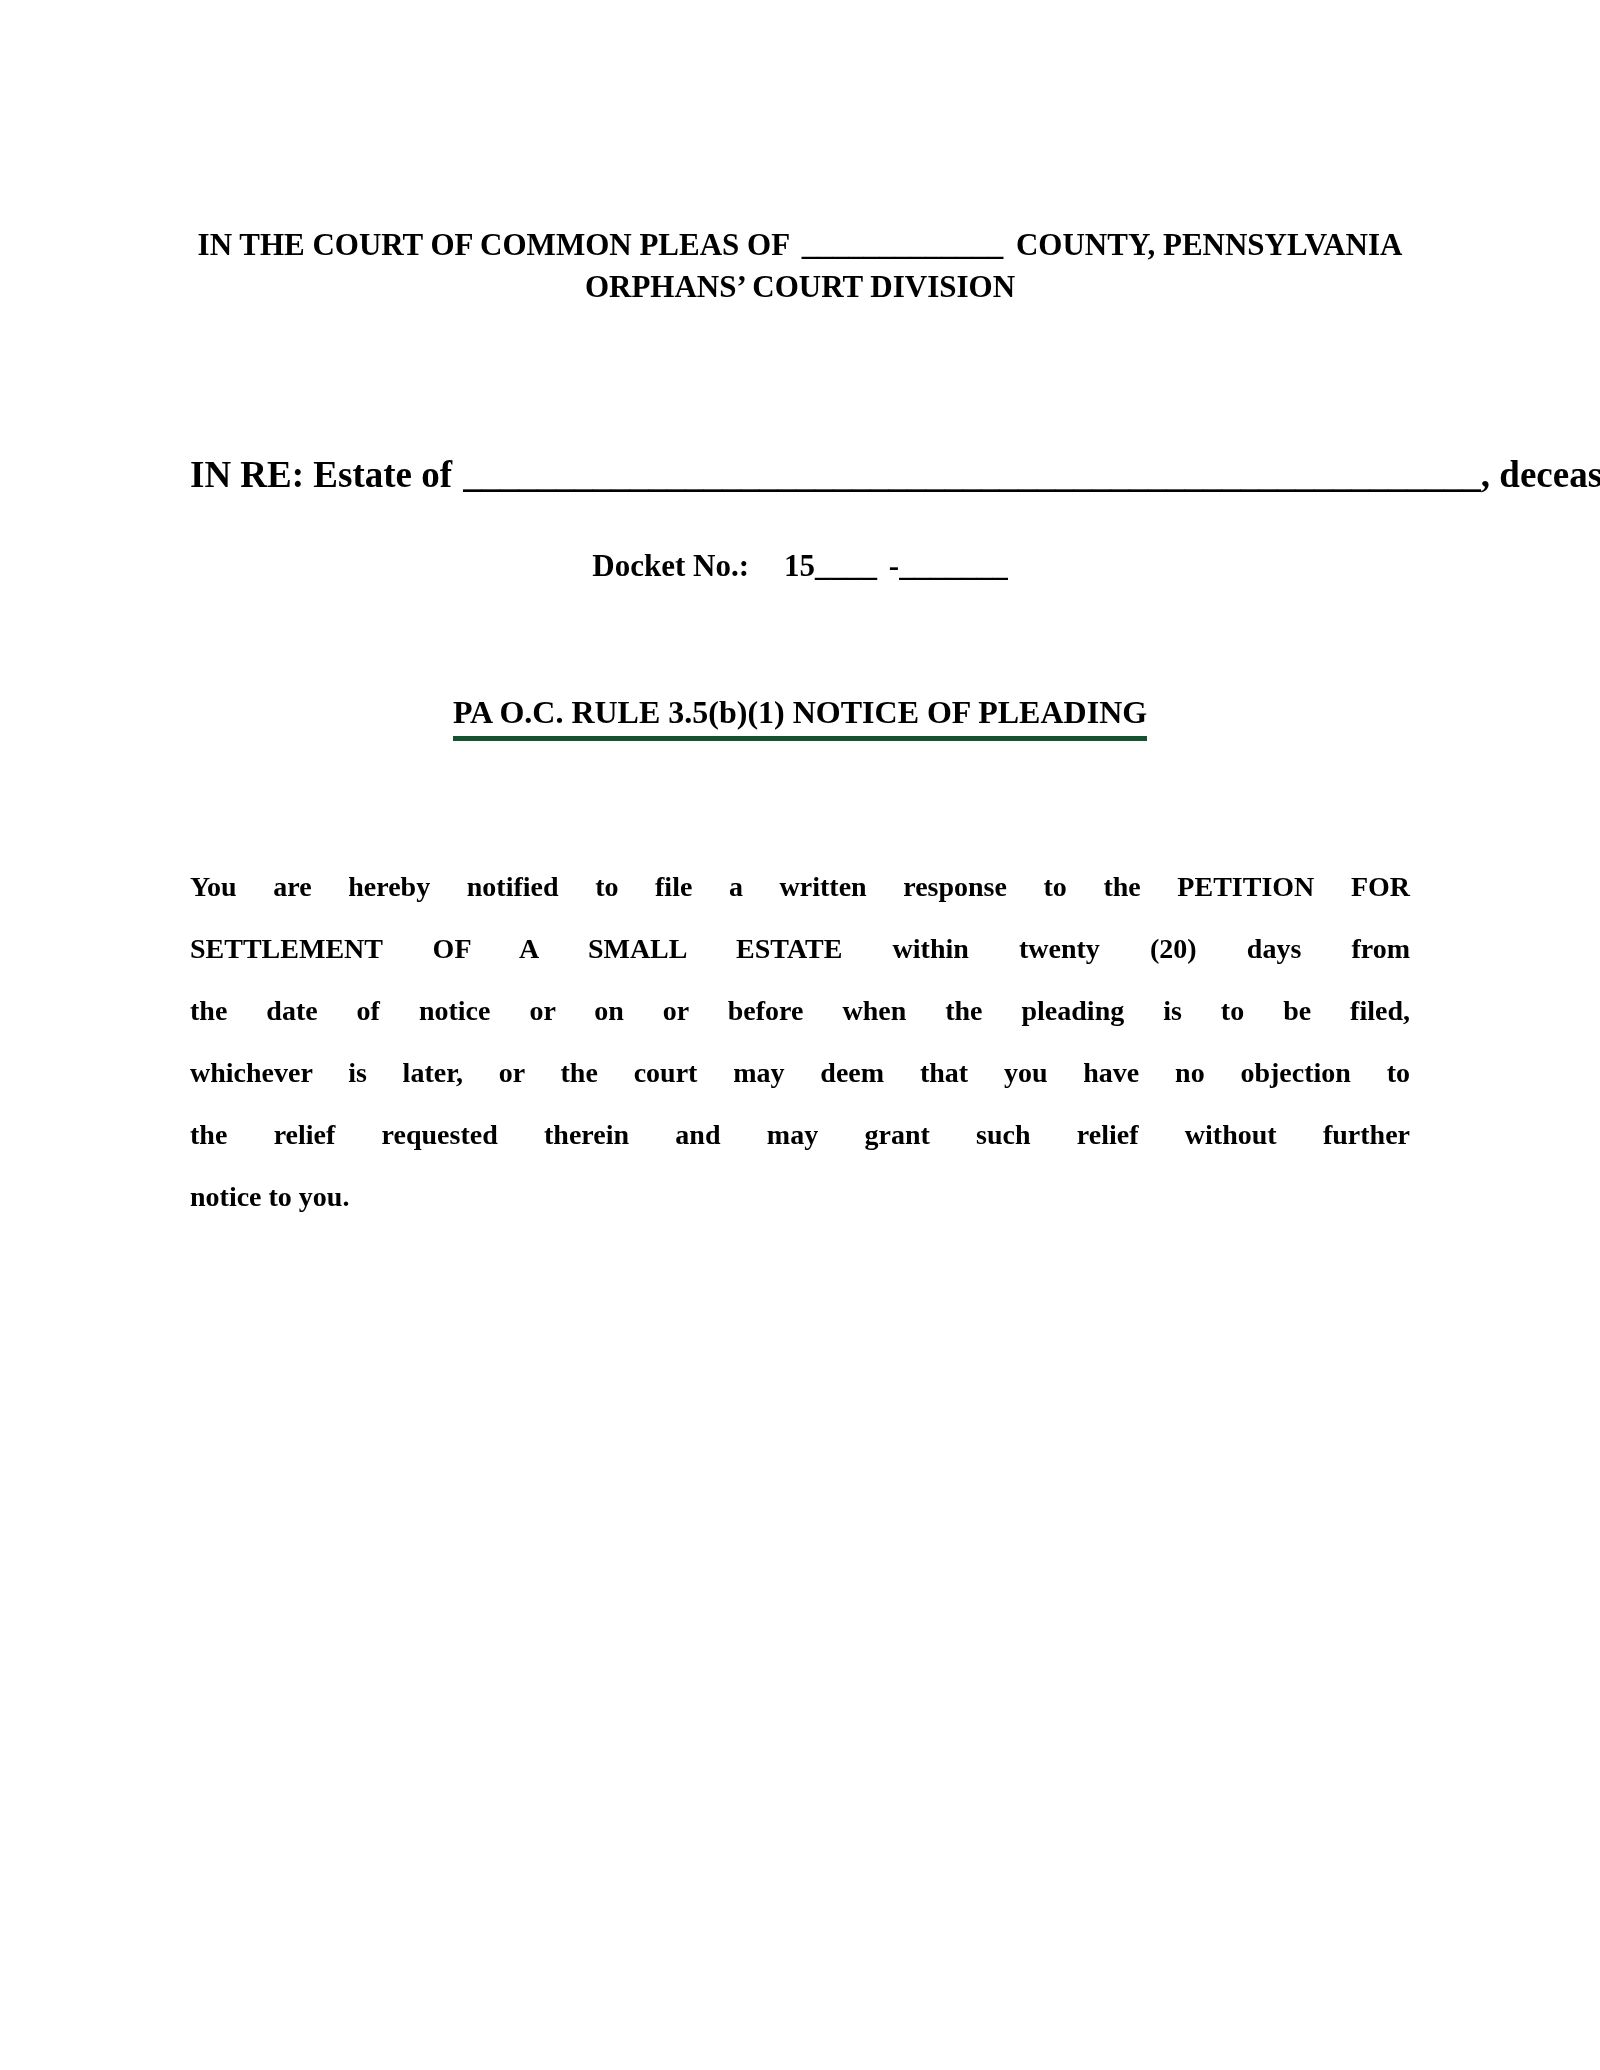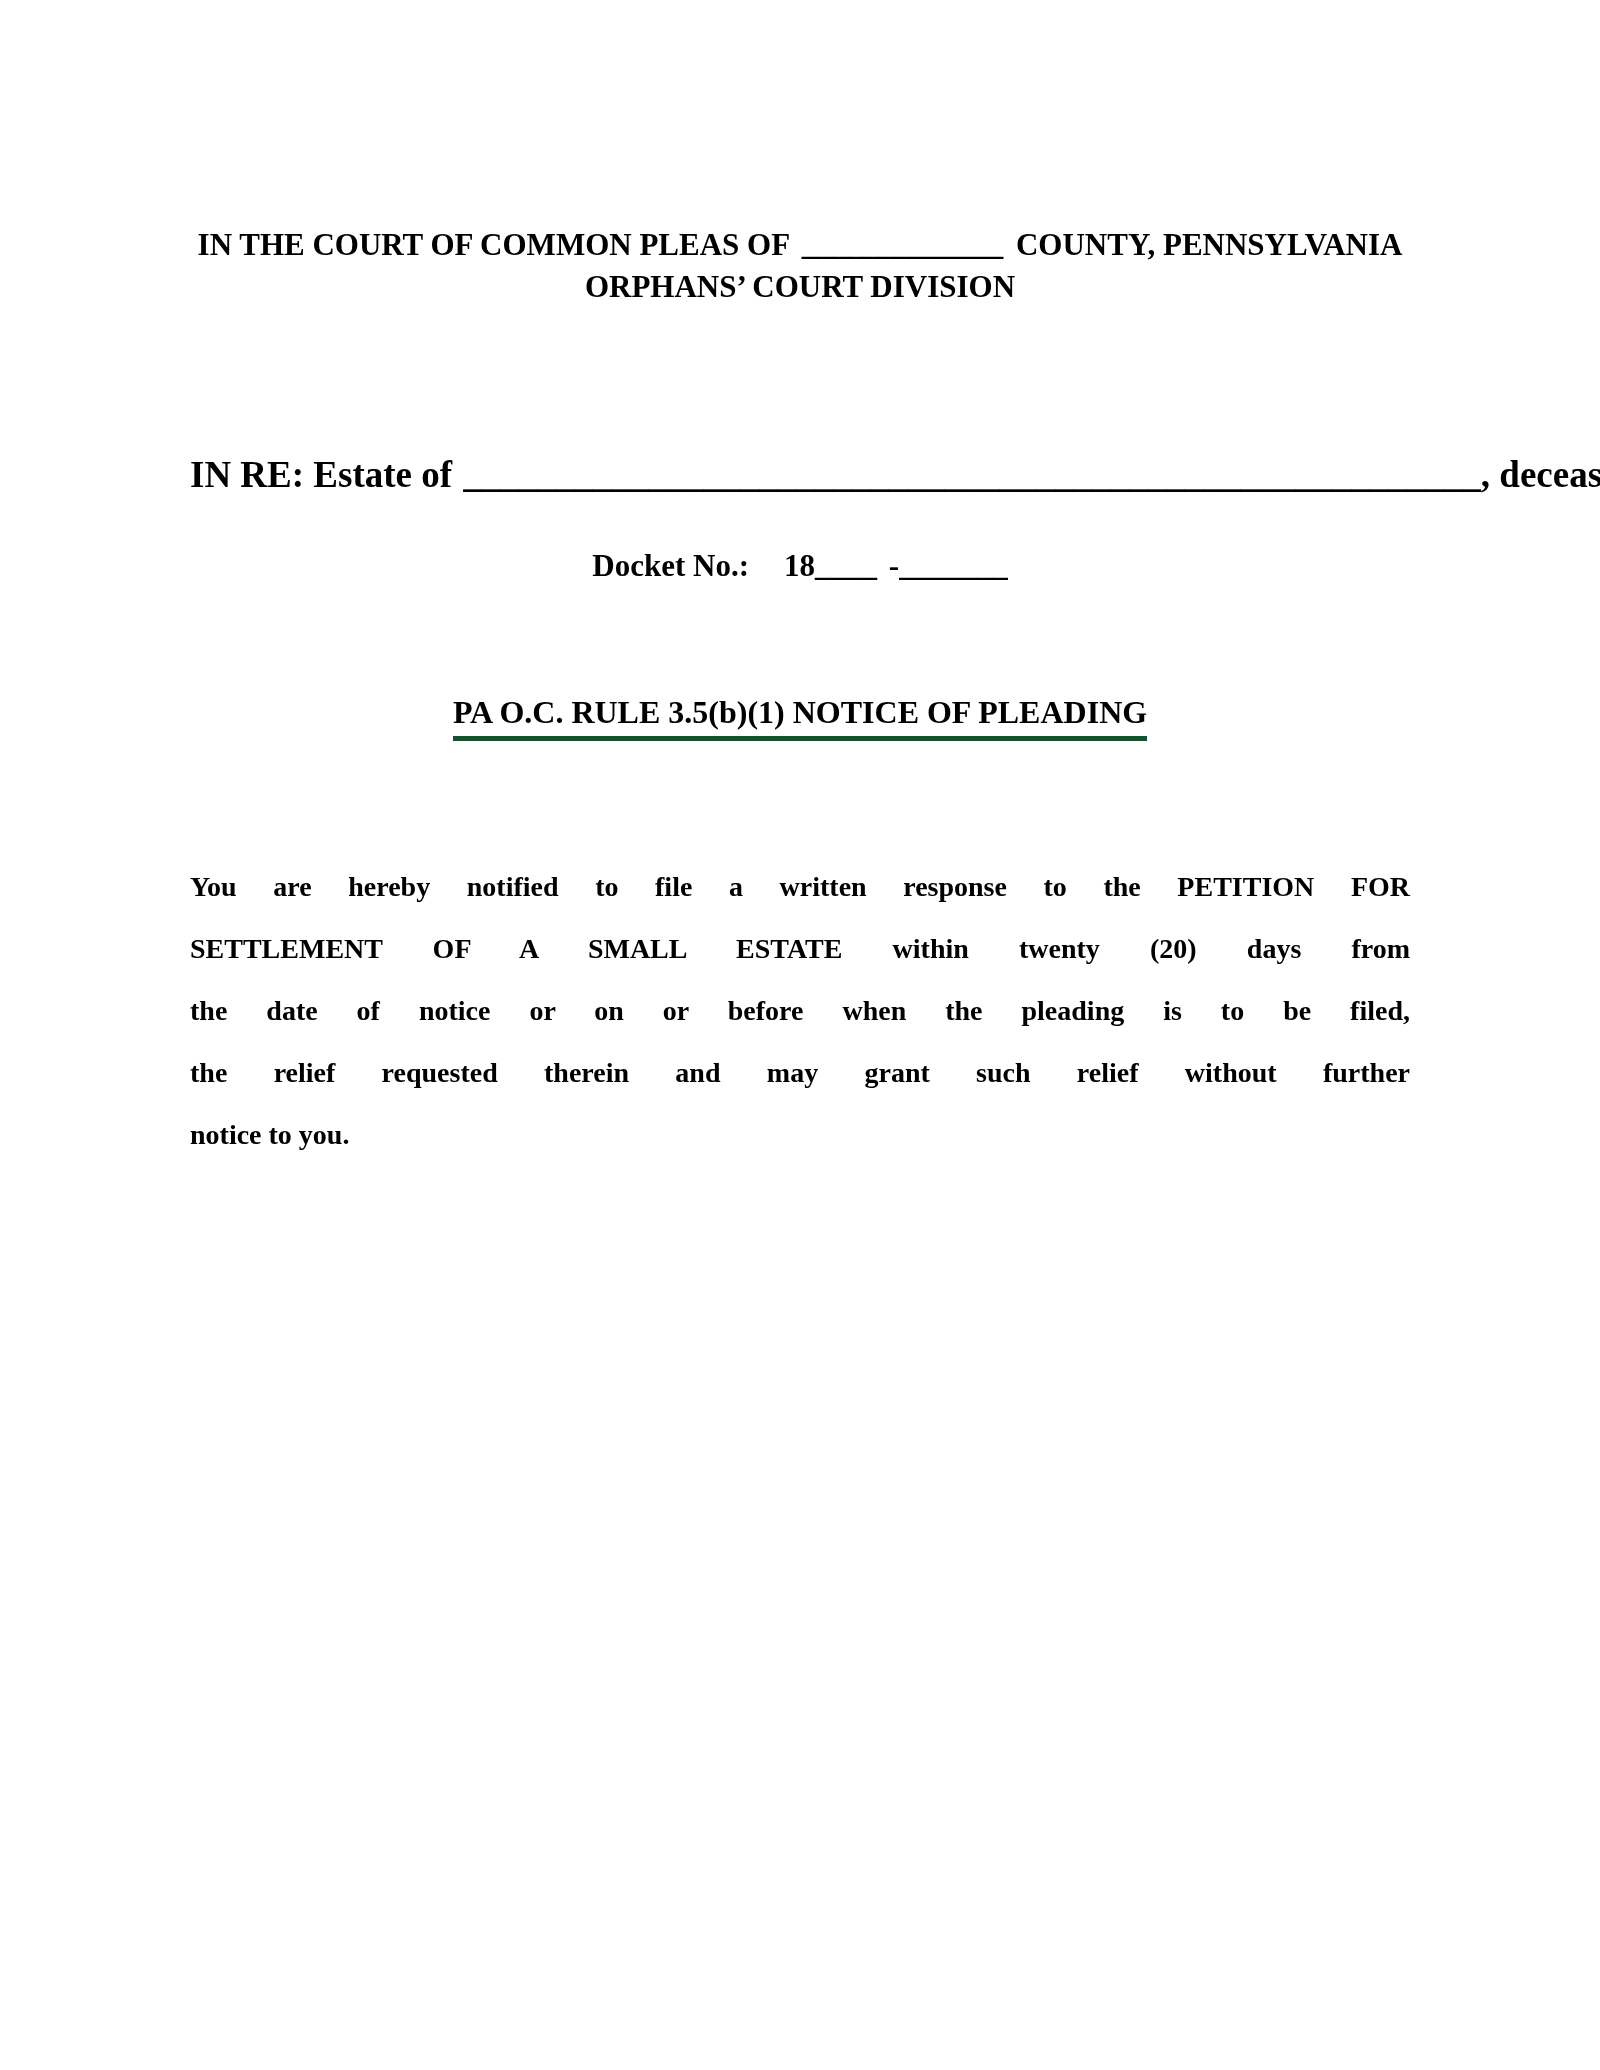--- a/index.html
+++ b/index.html
@@ -75,27 +75,28 @@
 
 <div class="page">
 
   <div class="court-heading">
     <div><span>IN THE COURT OF COMMON PLEAS OF</span> <span class="heading-blank">_____________</span> <span>COUNTY, PENNSYLVANIA</span></div>
     <div>ORPHANS’ COURT DIVISION</div>
   </div>
 
   <div class="estate-line"><span>IN RE: Estate of</span> <span class="estate-blank">_______________________________________________________</span><span>, deceased</span></div>
 
-  <div class="docket-line"><span class="docket-label">Docket No.:</span><span>18</span><span>____</span> <span class="docket-sep">-</span><span>_______</span></div>
+  <div class="docket-line"><span class="docket-label">Docket No.:</span><span>15</span><span>____</span> <span class="docket-sep">-</span><span>_______</span></div>
 
   <div class="title-line">
     <span class="title-underline">PA O.C. RULE 3.5(b)(1) NOTICE OF PLEADING</span>
   </div>
 
   <div class="body-par">
     <div class="jline">You are hereby notified to file a written response to the PETITION FOR</div>
     <div class="jline">SETTLEMENT OF A SMALL ESTATE within twenty (20) days from</div>
     <div class="jline">the date of notice or on or before when the pleading is to be filed,</div>
+    <div class="jline">whichever is later, or the court may deem that you have no objection to</div>
     <div class="jline">the relief requested therein and may grant such relief without further</div>
     <div class="jline last">notice to you.</div>
   </div>
 
 </div>
 
 </body></html>

